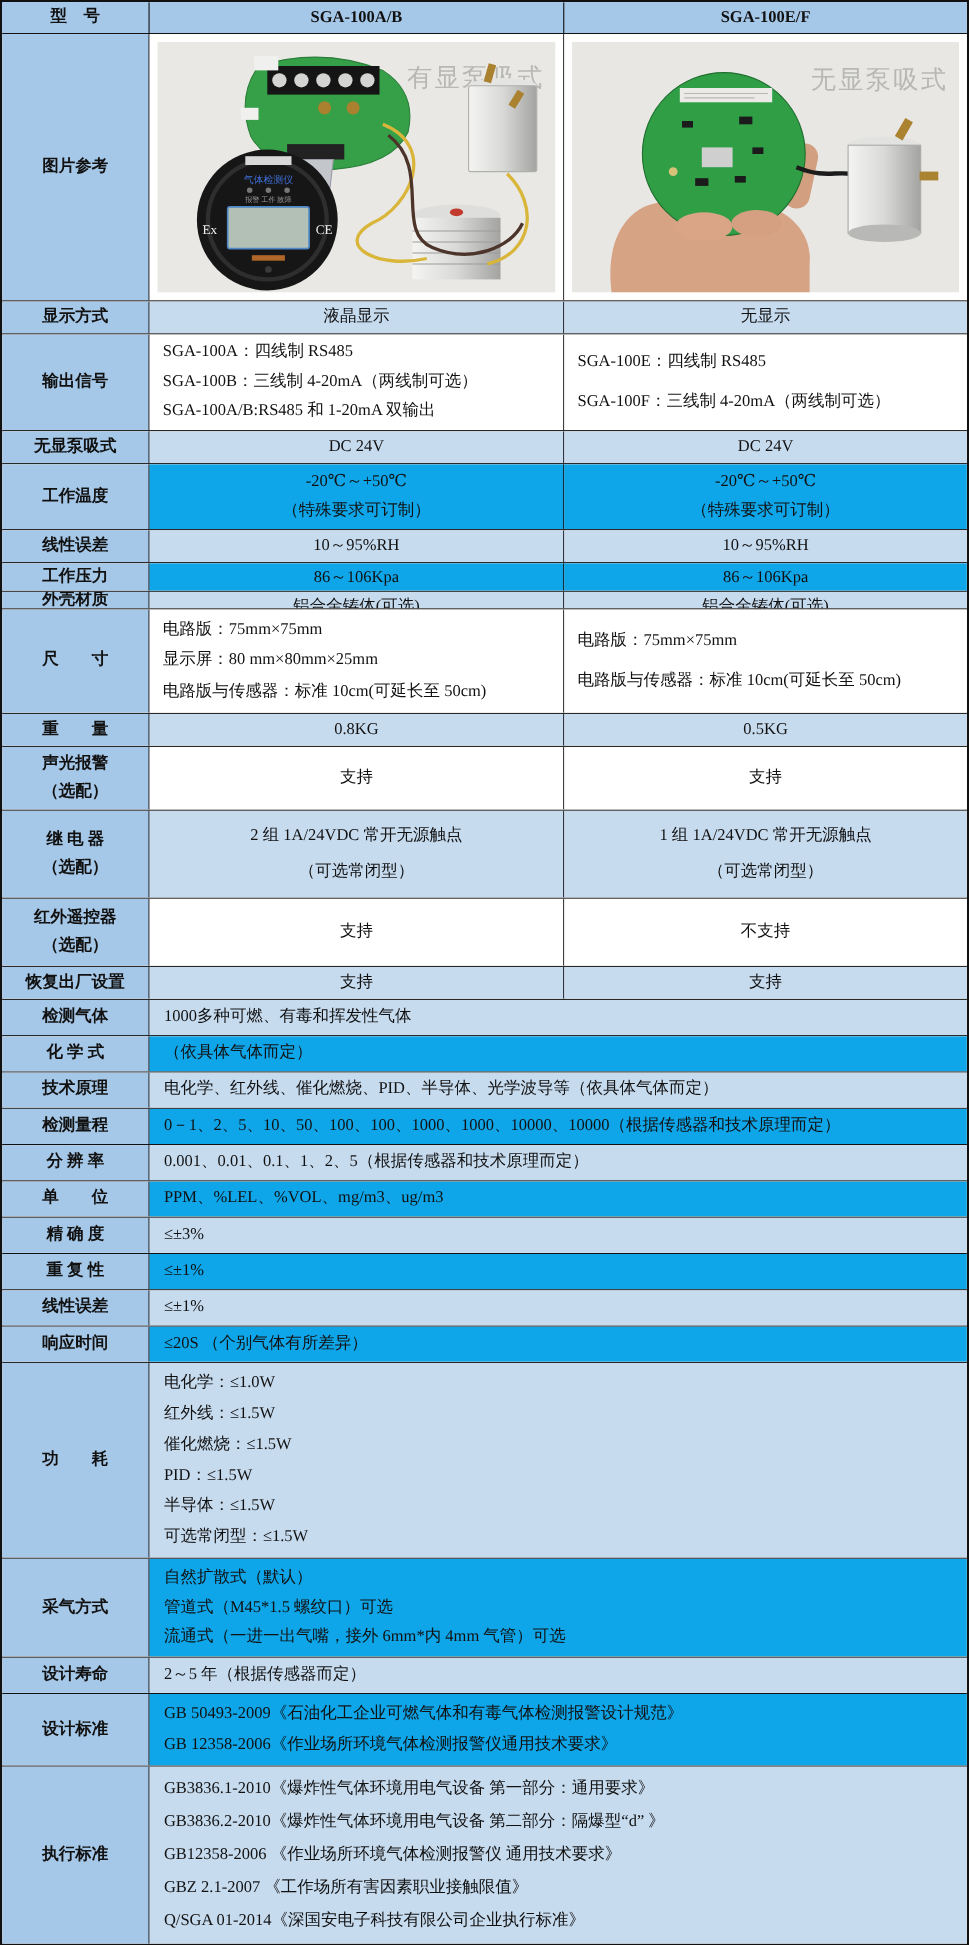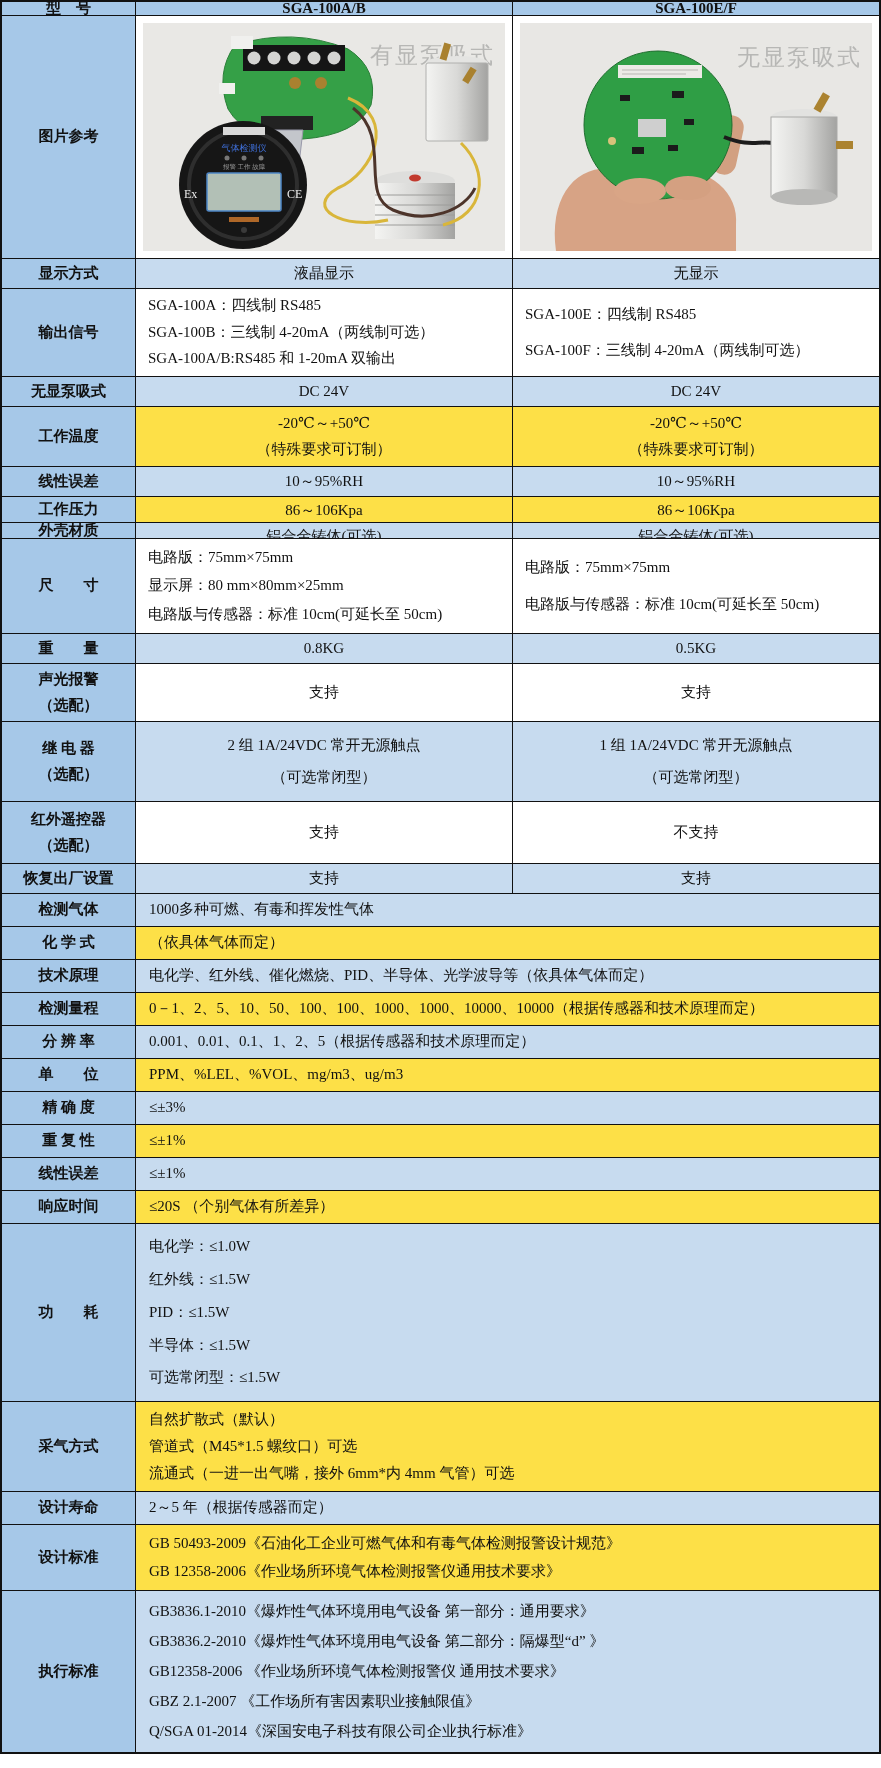--- a/index.html
+++ b/index.html
@@ -32,39 +32,39 @@
     display: flex; flex-direction: column;
     justify-content: space-evenly;
     padding: 2px 12px;
   }
   .center { align-items: center; text-align: center; padding: 2px 4px; }
   .fullval {
     flex: 1; display: flex; flex-direction: column;
     justify-content: space-evenly; padding: 2px 0 2px 13px;
   }
   .bgA { background: #c7dbef; }
-  .bgB { background: #fde047; }
+  .bgB { background: #0ea5e9; }
   .bgW { background: #ffffff; }
   .hdr { background: #a6c8e8; font-weight: bold; }
   .hdr .cl, .hdr .cr {
     display: flex; align-items: center; justify-content: center;
   }
   .photocell {
     background: #fff; display: flex;
     align-items: center; justify-content: center;
   }
   .line { line-height: 1.55; }
   .wm { font-size: 23px; fill: #b7b7b5; letter-spacing: 2px; }
 </style>
 </head>
 <body>
 
 <div class="tbl">
 
-  <div class="row hdr" style="height:14px">
+  <div class="row hdr" style="height:29px">
     <div class="lab">型　号</div>
     <div class="cl">SGA-100A/B</div>
     <div class="cr">SGA-100E/F</div>
   </div>
 
   <div class="row" style="height:243px">
     <div class="lab">图片参考</div>
     <div class="cl photocell">
       <svg width="362" height="228" viewBox="0 0 362 228">
         <defs>
@@ -379,20 +379,21 @@
     <div class="fullval bgB">
         <span class="line">≤20S （个别气体有所差异）</span>
       </div>
   </div>
 
   <div class="row" style="height:178px">
     <div class="lab">功　　耗</div>
     <div class="fullval bgA">
       <span class="line">电化学：≤1.0W</span>
       <span class="line">红外线：≤1.5W</span>
+      <span class="line">催化燃烧：≤1.5W</span>
       <span class="line">PID：≤1.5W</span>
       <span class="line">半导体：≤1.5W</span>
       <span class="line">可选常闭型：≤1.5W</span>
     </div>
   </div>
 
   <div class="row" style="height:90px">
     <div class="lab">采气方式</div>
     <div class="fullval bgB">
       <span class="line">自然扩散式（默认）</span>

